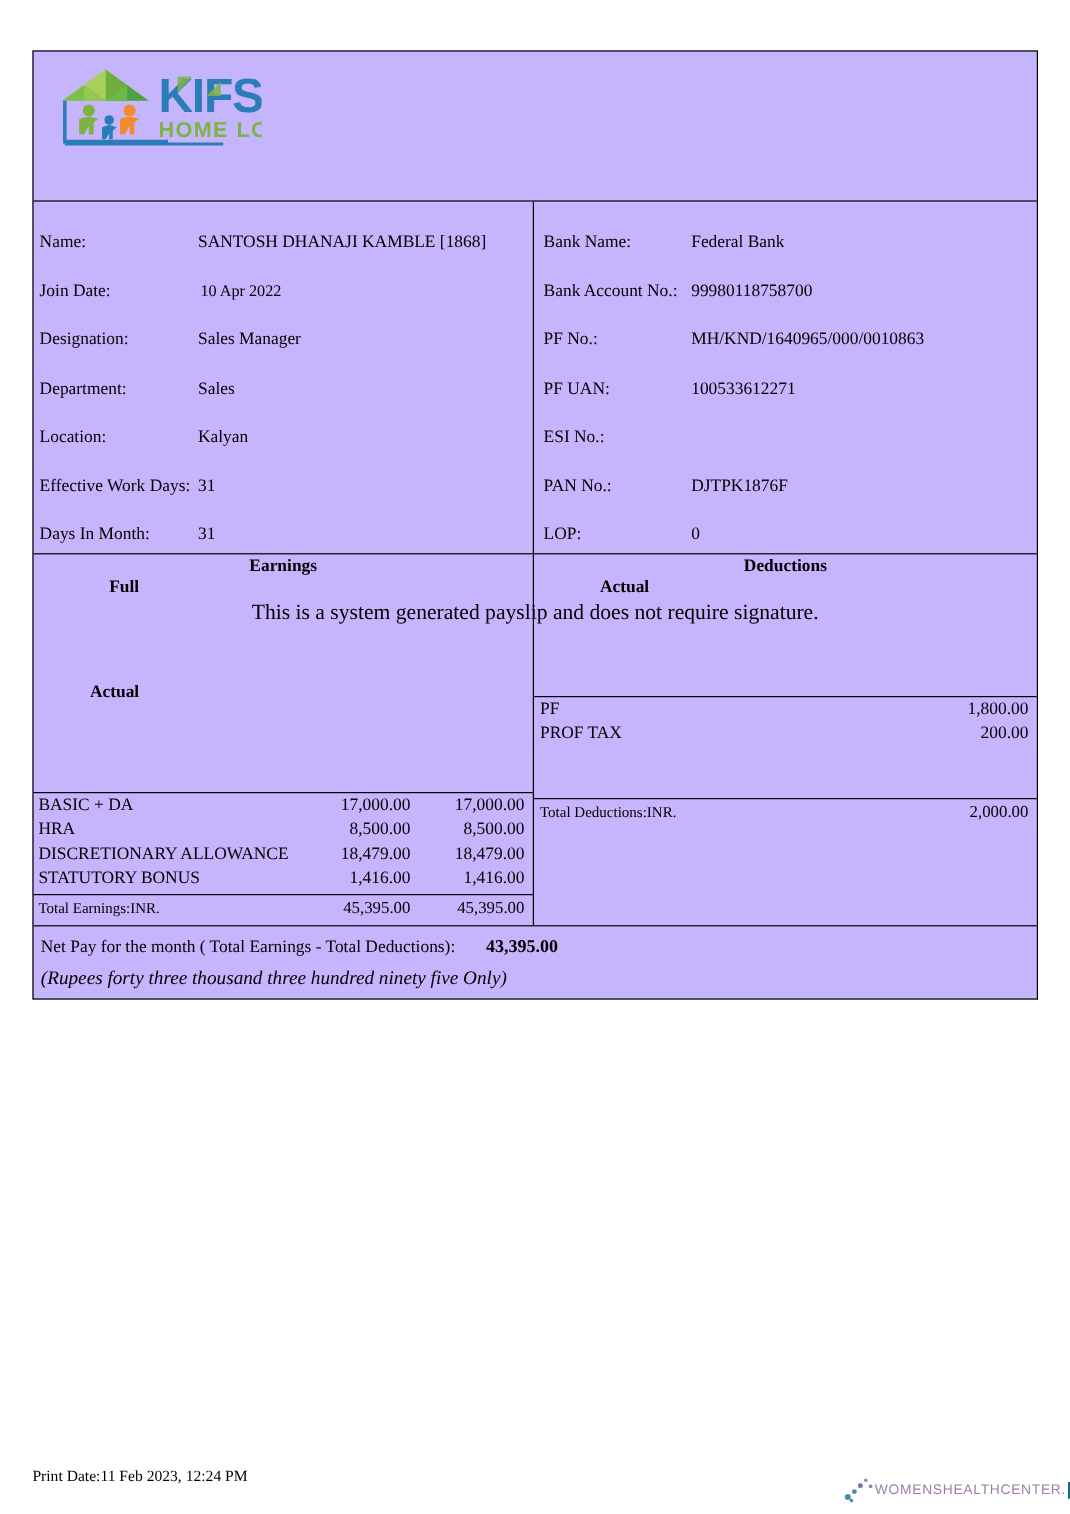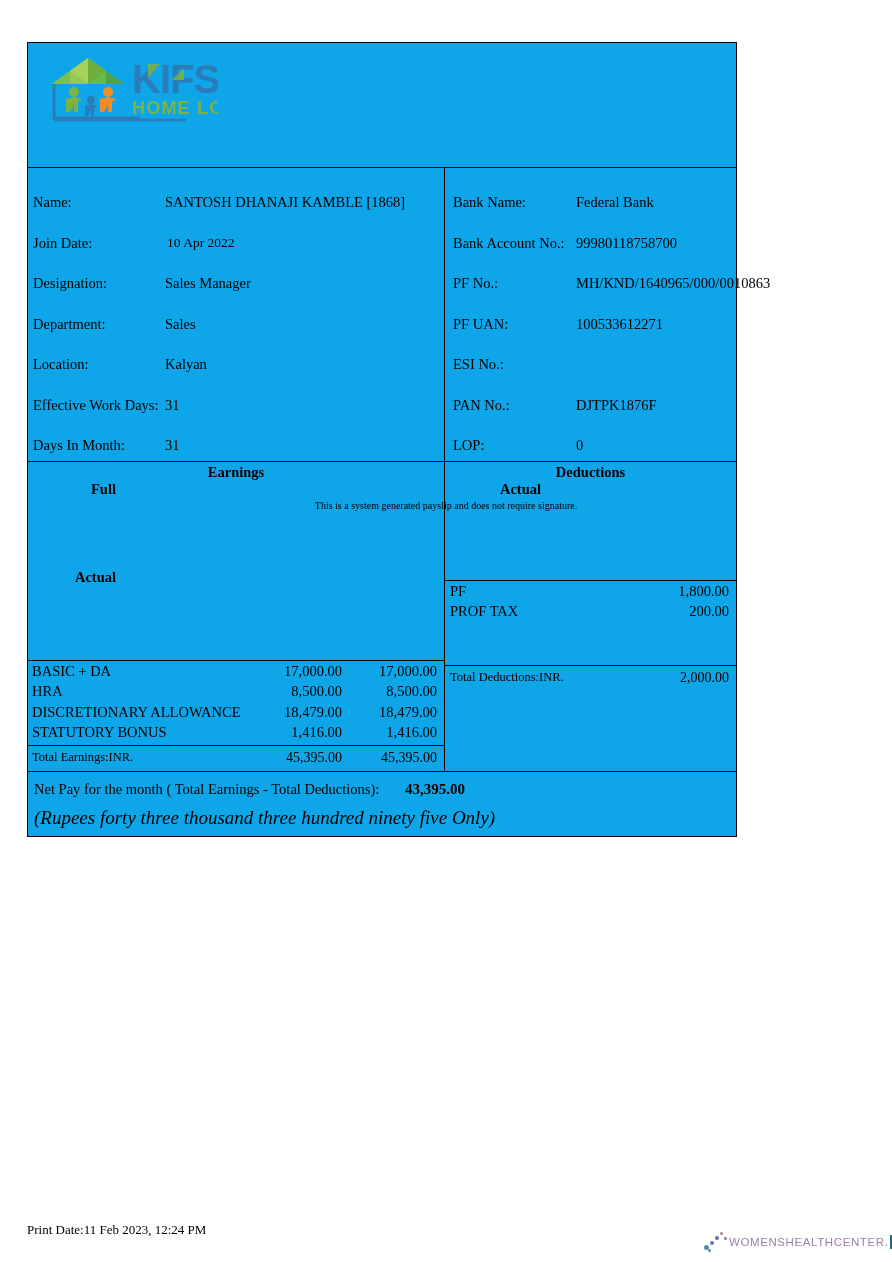--- a/index.html
+++ b/index.html
@@ -14,24 +14,24 @@
     font-family: "Liberation Serif", serif;
     color: #000000;
     -webkit-font-smoothing: antialiased;
   }
 
   
   .payslip {
     position: absolute;
     left: 27px;
     top: 42px;
-    width: 710px;        
+    width: 838px;        
     border: 1.5px solid #000;
     box-sizing: border-box;
-    background: #0ea5e9;
+    background: #c4b5fd;
   }
 
   
   .header {
     display: flex;
     align-items: stretch;
     border-bottom: 1.5px solid #000;
     min-height: 124px;
   }
   .logo-cell {
@@ -153,32 +153,32 @@
     font-size: 14.5px;
     line-height: 1.5;
   }
   .netpay-amount {
     font-weight: bold;
     font-size: 15px;
     margin-left: 22px;
   }
   .netpay-words {
     font-style: italic;
-    font-size: 19px;
+    font-size: 16px;
     margin-top: 6px;
   }
 
   
   .sys-note {
     position: absolute;
     left: 27px;
     top: 500px;
     width: 838px;
     text-align: center;
-    font-size: 10px;
+    font-size: 18px;
   }
 
   
   .print-date {
     position: absolute;
     left: 27px;
     top: 1222px;
     font-size: 13px;
   }
 

